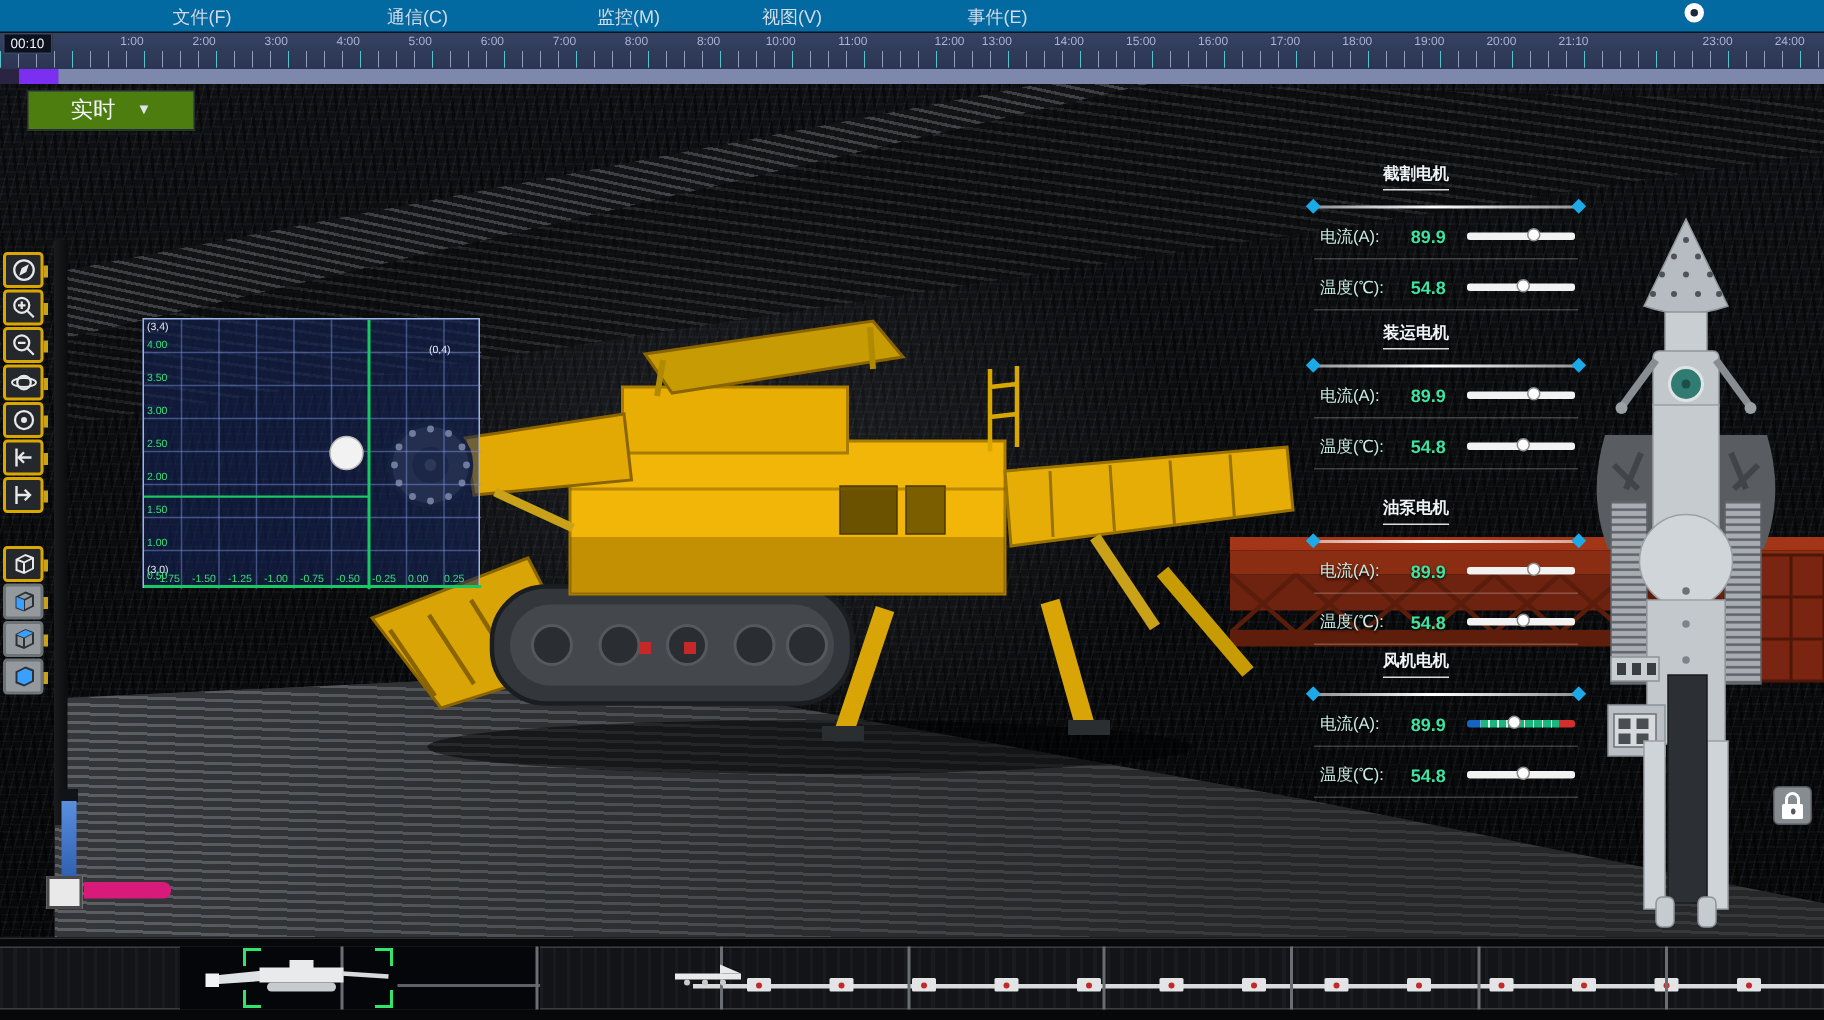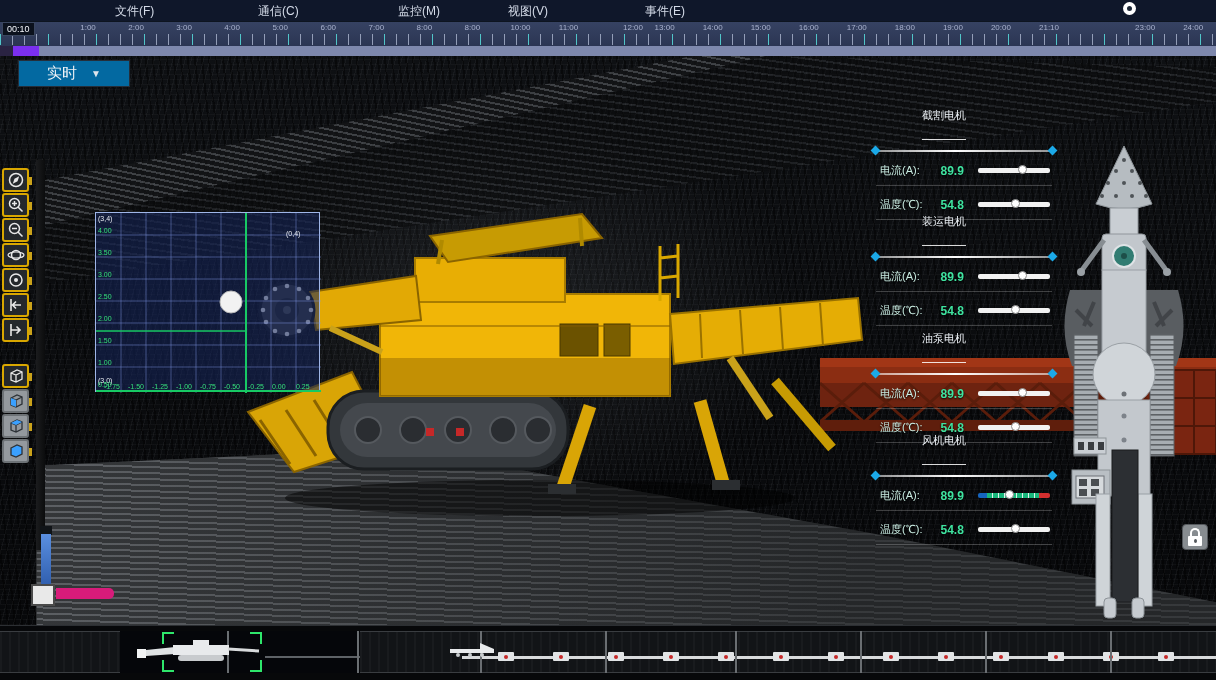--- a/index.html
+++ b/index.html
@@ -2,21 +2,21 @@
 <html><head>
 <meta charset="utf-8">
 <style>
   * { margin:0; padding:0; box-sizing:border-box; }
   html,body { width:1216px; height:680px; overflow:hidden; background:#000;
     font-family:"Liberation Sans", sans-serif; }
   #stage { position:relative; width:1216px; height:680px; background:#04050­6; overflow:hidden; }
 
   
   #menubar { position:absolute; left:0; top:0; width:1216px; height:22px;
-    background:#0f172a; border-bottom:1px solid #0d1420; z-index:40; }
+    background:#0369a1; border-bottom:1px solid #0d1420; z-index:40; }
   .menu-item { position:absolute; top:3px; font-size:12px; color:#d4dbe8; cursor:default; }
   #settings { position:absolute; right:63px; top:2px; display:flex; align-items:center; gap:22px;flex-direction:column; }
   .gear { width:13px; height:13px; border-radius:50%; background:#fff; position:relative; }
   .gear::after { content:""; position:absolute; left:4px; top:4px; width:5px; height:5px;
     border-radius:50%; background:#1c2737; }
   #settings span { font-size:12px; color:#e8edf5; }
 
   
   #ruler { position:absolute; left:0; top:22px; width:1216px; height:24px;
     background:linear-gradient(180deg,#364262,#2b3553); z-index:40; }
@@ -29,21 +29,21 @@
   }
   #now-badge { position:absolute; left:2px; top:0; padding:1px 4px; background:#0b111d;
     color:#f2f5fa; font-size:9px; border:1px solid #3a465f; }
   #scrolltrack { position:absolute; left:0; top:46px; width:1216px; height:10px;
     background:#7e88ad; z-index:40; }
   #scrollthumb { position:absolute; left:13px; top:0; width:26px; height:10px; background:#7b2ff0; }
   #scrollcap { position:absolute; left:0; top:0; width:13px; height:10px; background:#2a2342; }
 
   
   #mode-btn { position:absolute; left:18px; top:60px; width:112px; height:27px; z-index:40;
-    background:#0369a1; border:1px solid #242e3a; display:flex; align-items:center;
+    background:#4d7c0f; border:1px solid #242e3a; display:flex; align-items:center;
     justify-content:center; gap:14px; color:#f0f3f7; font-size:15px; cursor:pointer; }
   #mode-btn .caret { font-size:10px; color:#dfe5ec; }
 
   
   #scene { position:absolute; left:0; top:56px; width:1216px; height:569px; overflow:hidden;
     background:
       radial-gradient(ellipse 430px 280px at 41% 46%, rgba(130,136,142,.17), transparent 70%),
       repeating-linear-gradient(104deg, rgba(200,206,216,.05) 0 1px, transparent 1px 6px),
       repeating-linear-gradient(84deg, rgba(0,0,0,.45) 0 2px, transparent 2px 7px),
       repeating-linear-gradient(0deg, rgba(255,255,255,.03) 0 1px, transparent 1px 5px),
@@ -74,22 +74,22 @@
 
   
   #grid-overlay { position:absolute; left:95px; top:156px; width:225px; height:180px;
     background:rgba(22,38,92,.55); border:1px solid #9fb6e8; z-index:10; }
   #grid-overlay svg { position:absolute; left:0; top:0; }
   .glabel { position:absolute; font-size:7px; color:#35e07a; }
   .gcorner { position:absolute; font-size:7px; color:#e8ecf2; }
 
   
   .panel { position:absolute; left:876px; width:176px; z-index:25; }
-  .p-title { margin-left:46px; width:max-content; font-size:11px; font-weight:normal; color:#eef3f8;
-    padding-bottom:16px; border-bottom:1px solid rgba(255,255,255,.85); text-shadow:0 1px 2px #000; }
+  .p-title { margin-left:46px; width:max-content; font-size:11px; font-weight:bold; color:#eef3f8;
+    padding-bottom:3px; border-bottom:1px solid rgba(255,255,255,.85); text-shadow:0 1px 2px #000; }
   .p-line { margin-top:10px; height:2px; position:relative;
     background:linear-gradient(90deg, rgba(255,255,255,.55), #fff 45%, rgba(255,255,255,.55)); }
   .p-line::before, .p-line::after { content:""; position:absolute; top:-3px; width:7px; height:7px;
     background:#1ba9e8; transform:rotate(45deg); }
   .p-line::before { left:-4px; } .p-line::after { right:-4px; }
   .p-row { display:flex; align-items:center; gap:5px; margin-top:11px; padding:0 2px 7px 4px;
     border-bottom:1px solid rgba(255,255,255,.22); }
   .p-row .lbl { font-size:11px; color:#c9ece2; width:60px; text-shadow:0 1px 2px #000; }
   .p-row .val { font-size:12px; font-weight:bold; color:#3fe3a0; width:35px; text-shadow:0 1px 2px #000; }
   .slider { position:relative; width:78px; height:5px; background:#f2f2f2; border-radius:2px; cursor:pointer; }

